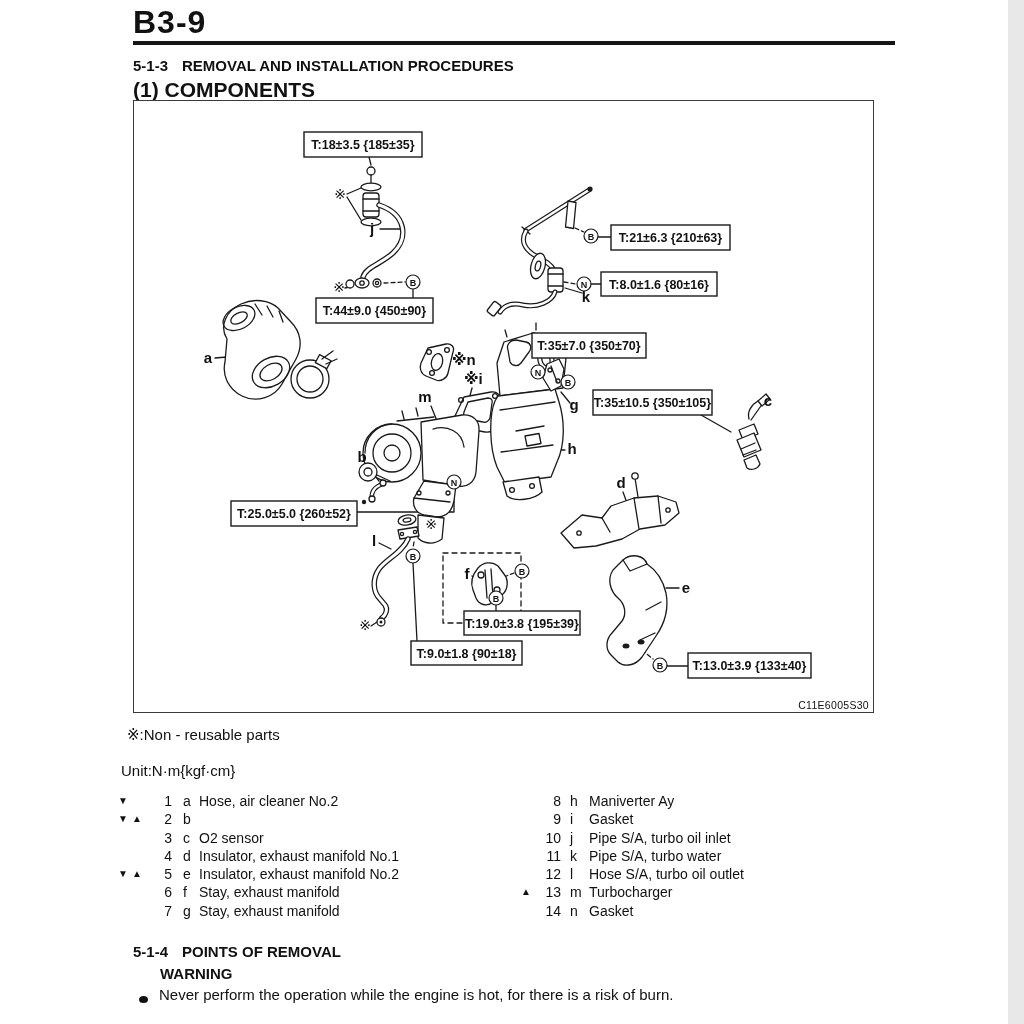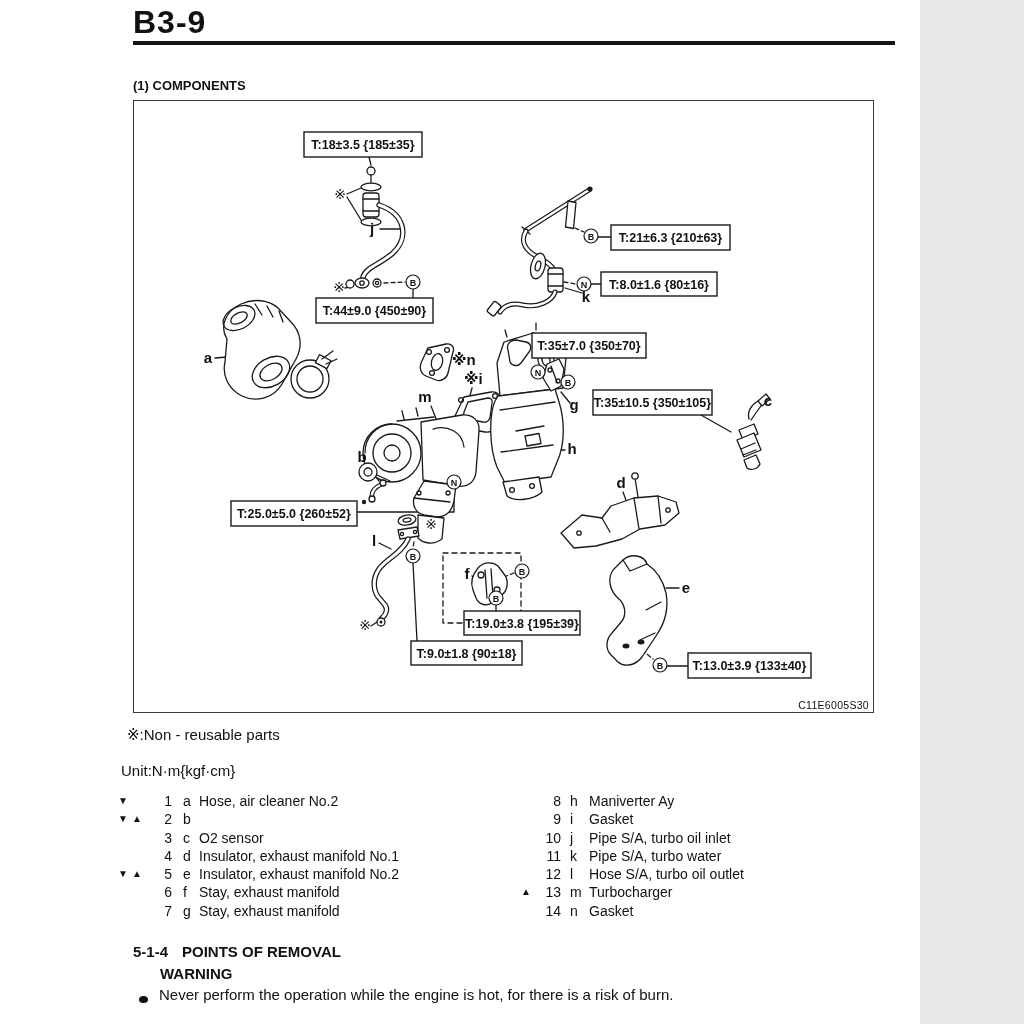--- a/index.html
+++ b/index.html
@@ -1,24 +1,24 @@
 <!DOCTYPE html>
 <html><head>
 <meta charset="utf-8">
 <style>
   html,body{margin:0;padding:0;background:#e8e8e8;}
-  .page{position:relative;width:920px;height:1024px;background:#ffffff;
+  .page{position:relative;width:1008px;height:1024px;background:#ffffff;
         font-family:"Liberation Sans","DejaVu Sans",sans-serif;color:#111;overflow:hidden;}
   .abs{position:absolute;}
   .page-code{left:133px;top:4px;font-size:32px;font-weight:bold;letter-spacing:1px;}
   .header-rule{left:133px;top:41px;width:762px;height:4px;background:#151515;}
   .h-sec{font-size:15px;font-weight:bold;white-space:nowrap;}
   .h513{left:133px;top:57px;}
   .h-sec .sec-num{margin-right:14px;}
-  .h-comp{left:133px;top:78px;font-size:13px;font-weight:bold;text-align:center;}
+  .h-comp{left:133px;top:78px;font-size:21px;font-weight:bold;text-align:center;}
   .fig-box{left:133px;top:100px;width:739px;height:611px;border:1.5px solid #3a3a3a;}
   .fig-box svg{display:block;width:100%;height:100%;}
   .fig-code{position:absolute;right:4px;bottom:1px;font-size:10.5px;letter-spacing:0.3px;}
   .note{font-size:15px;}
   .note1{left:127px;top:726px;}
   .note2{left:121px;top:747px;margin-top:15px;}
   .h2b{left:121px;top:767px;font-size:15.5px;font-weight:bold;}
   .plist{top:792px;font-size:14px;}
   .plist-left{left:118px;width:400px;}
   .plist-right{left:521px;width:420px;}
@@ -38,20 +38,23 @@
           margin:6px 11px 0 0;flex:0 0 auto;}
 </style>
 </head>
 <body>
 
 <div class="page">
 
   <div class="abs page-code">B3-9</div>
   <div class="abs header-rule"></div>
 
+  <div class="abs h-sec h513">
+    <span class="sec-num">5-1-3</span><span>REMOVAL AND INSTALLATION PROCEDURES</span>
+  </div>
   <div class="abs h-comp">(1) COMPONENTS</div>
 
   <div class="abs fig-box">
     <svg viewBox="0 0 739 611">
       <g id="diagram-static" stroke="#1a1a1a" stroke-width="1.3" fill="none" stroke-linecap="round" stroke-linejoin="round">
 
         <g>
           <path d="M235,56 L237,64"></path>
           <path d="M464,136 L477,136"></path>
           <path d="M457,183 L467,183"></path>

